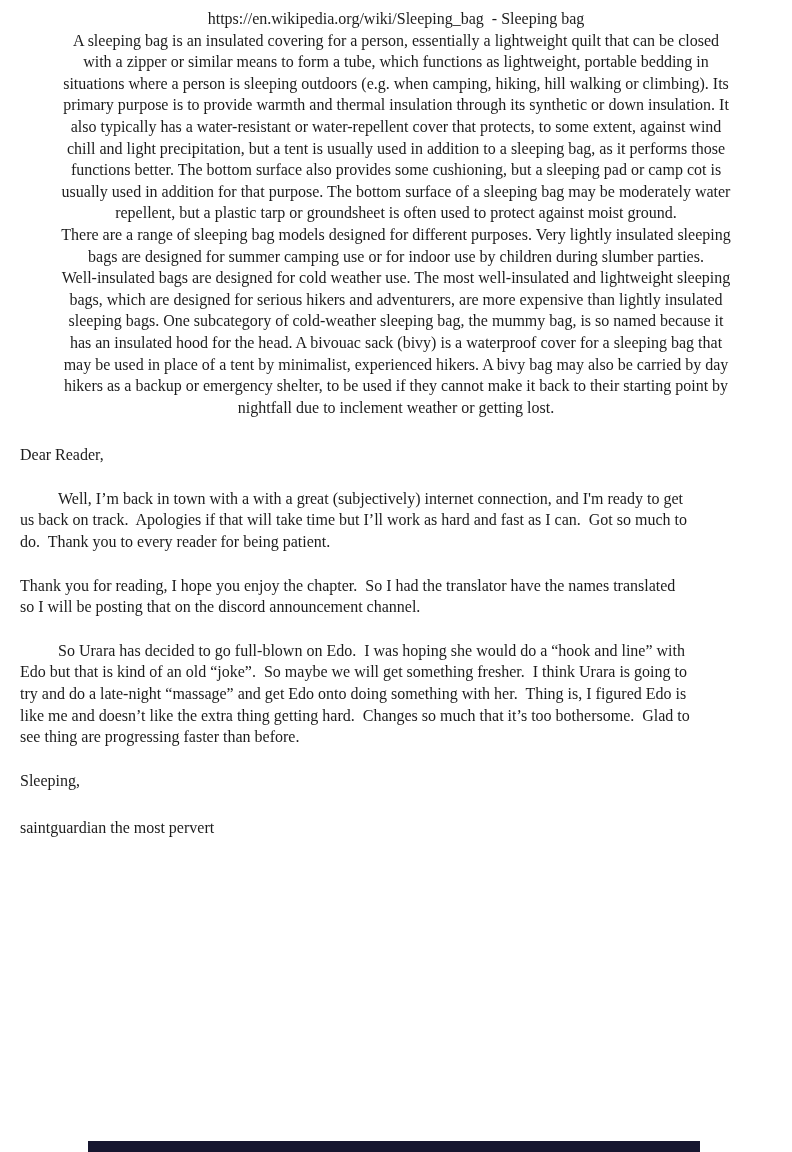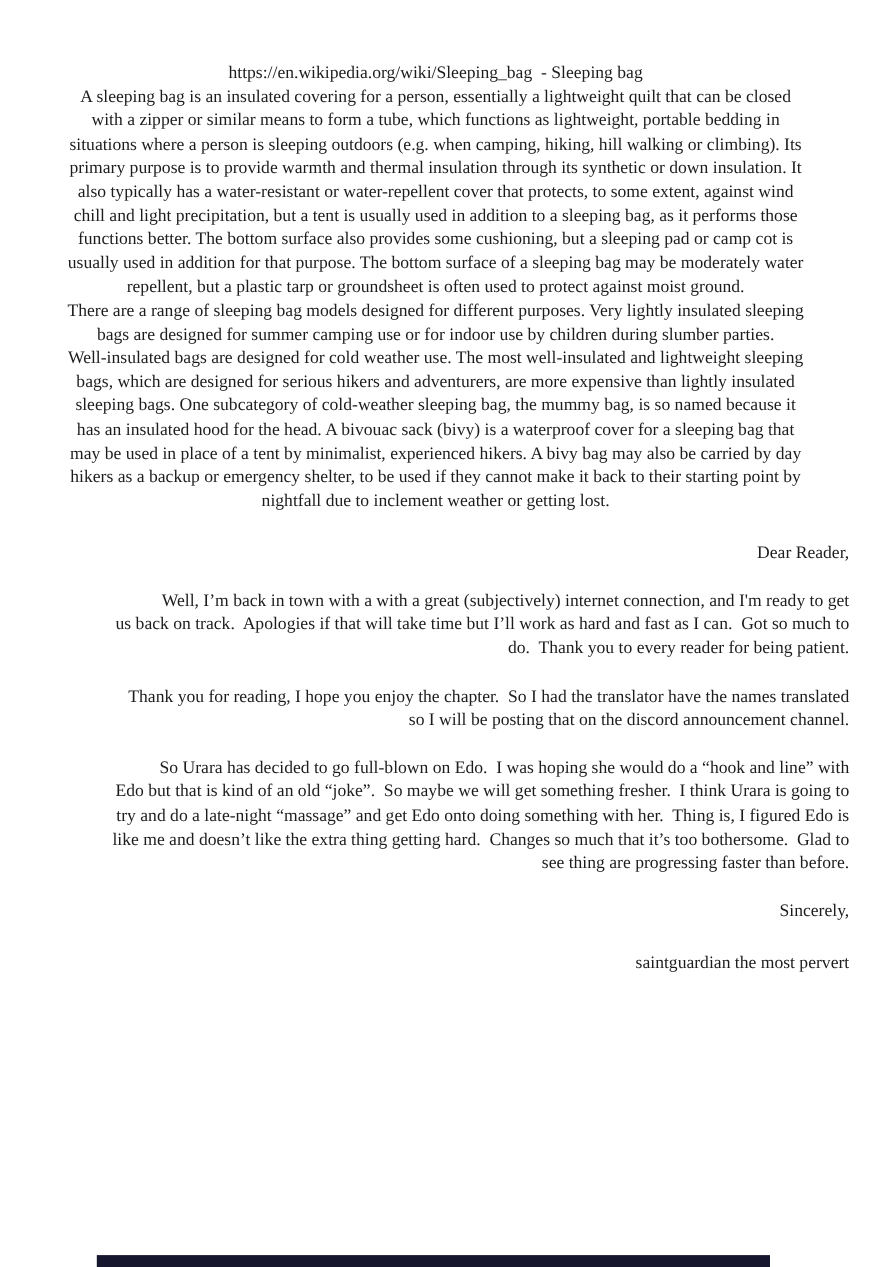--- a/index.html
+++ b/index.html
@@ -12,25 +12,23 @@
     height: 1152px;
     position: relative;
     overflow: hidden;
     font-family: "Liberation Serif", "DejaVu Serif", serif;
     font-size: 16px;
     line-height: 21.6px;
     color: #1c1c1c;
   }
   .page {
     padding: 8px 20px 0 20px;
-    margin-top: 48px;
   }
   .line-block {
     white-space: pre; 
-    text-align: right;
   }
   .center {
     text-align: center;
   }
   .blk {
     margin-top: 22px;
   }
   .blk-first {
     margin-top: 26px;
   }
@@ -85,21 +83,21 @@
 
     <div class="line-block blk">Thank you for reading, I hope you enjoy the chapter.  So I had the translator have the names translated
 so I will be posting that on the discord announcement channel.</div>
 
     <div class="line-block blk indent">So Urara has decided to go full-blown on Edo.  I was hoping she would do a “hook and line” with
 Edo but that is kind of an old “joke”.  So maybe we will get something fresher.  I think Urara is going to
 try and do a late-night “massage” and get Edo onto doing something with her.  Thing is, I figured Edo is
 like me and doesn’t like the extra thing getting hard.  Changes so much that it’s too bothersome.  Glad to
 see thing are progressing faster than before.</div>
 
-    <div class="line-block blk">Sincerely,</div>
+    <div class="line-block blk">Sleeping,</div>
 
     <div class="line-block blk-sig">saintguardian the most pervert</div>
 
   </div>
 
 </div>
 
 <div class="bottom-bar" style="background: rgb(22, 22, 47);"></div>
 
 </body></html>

